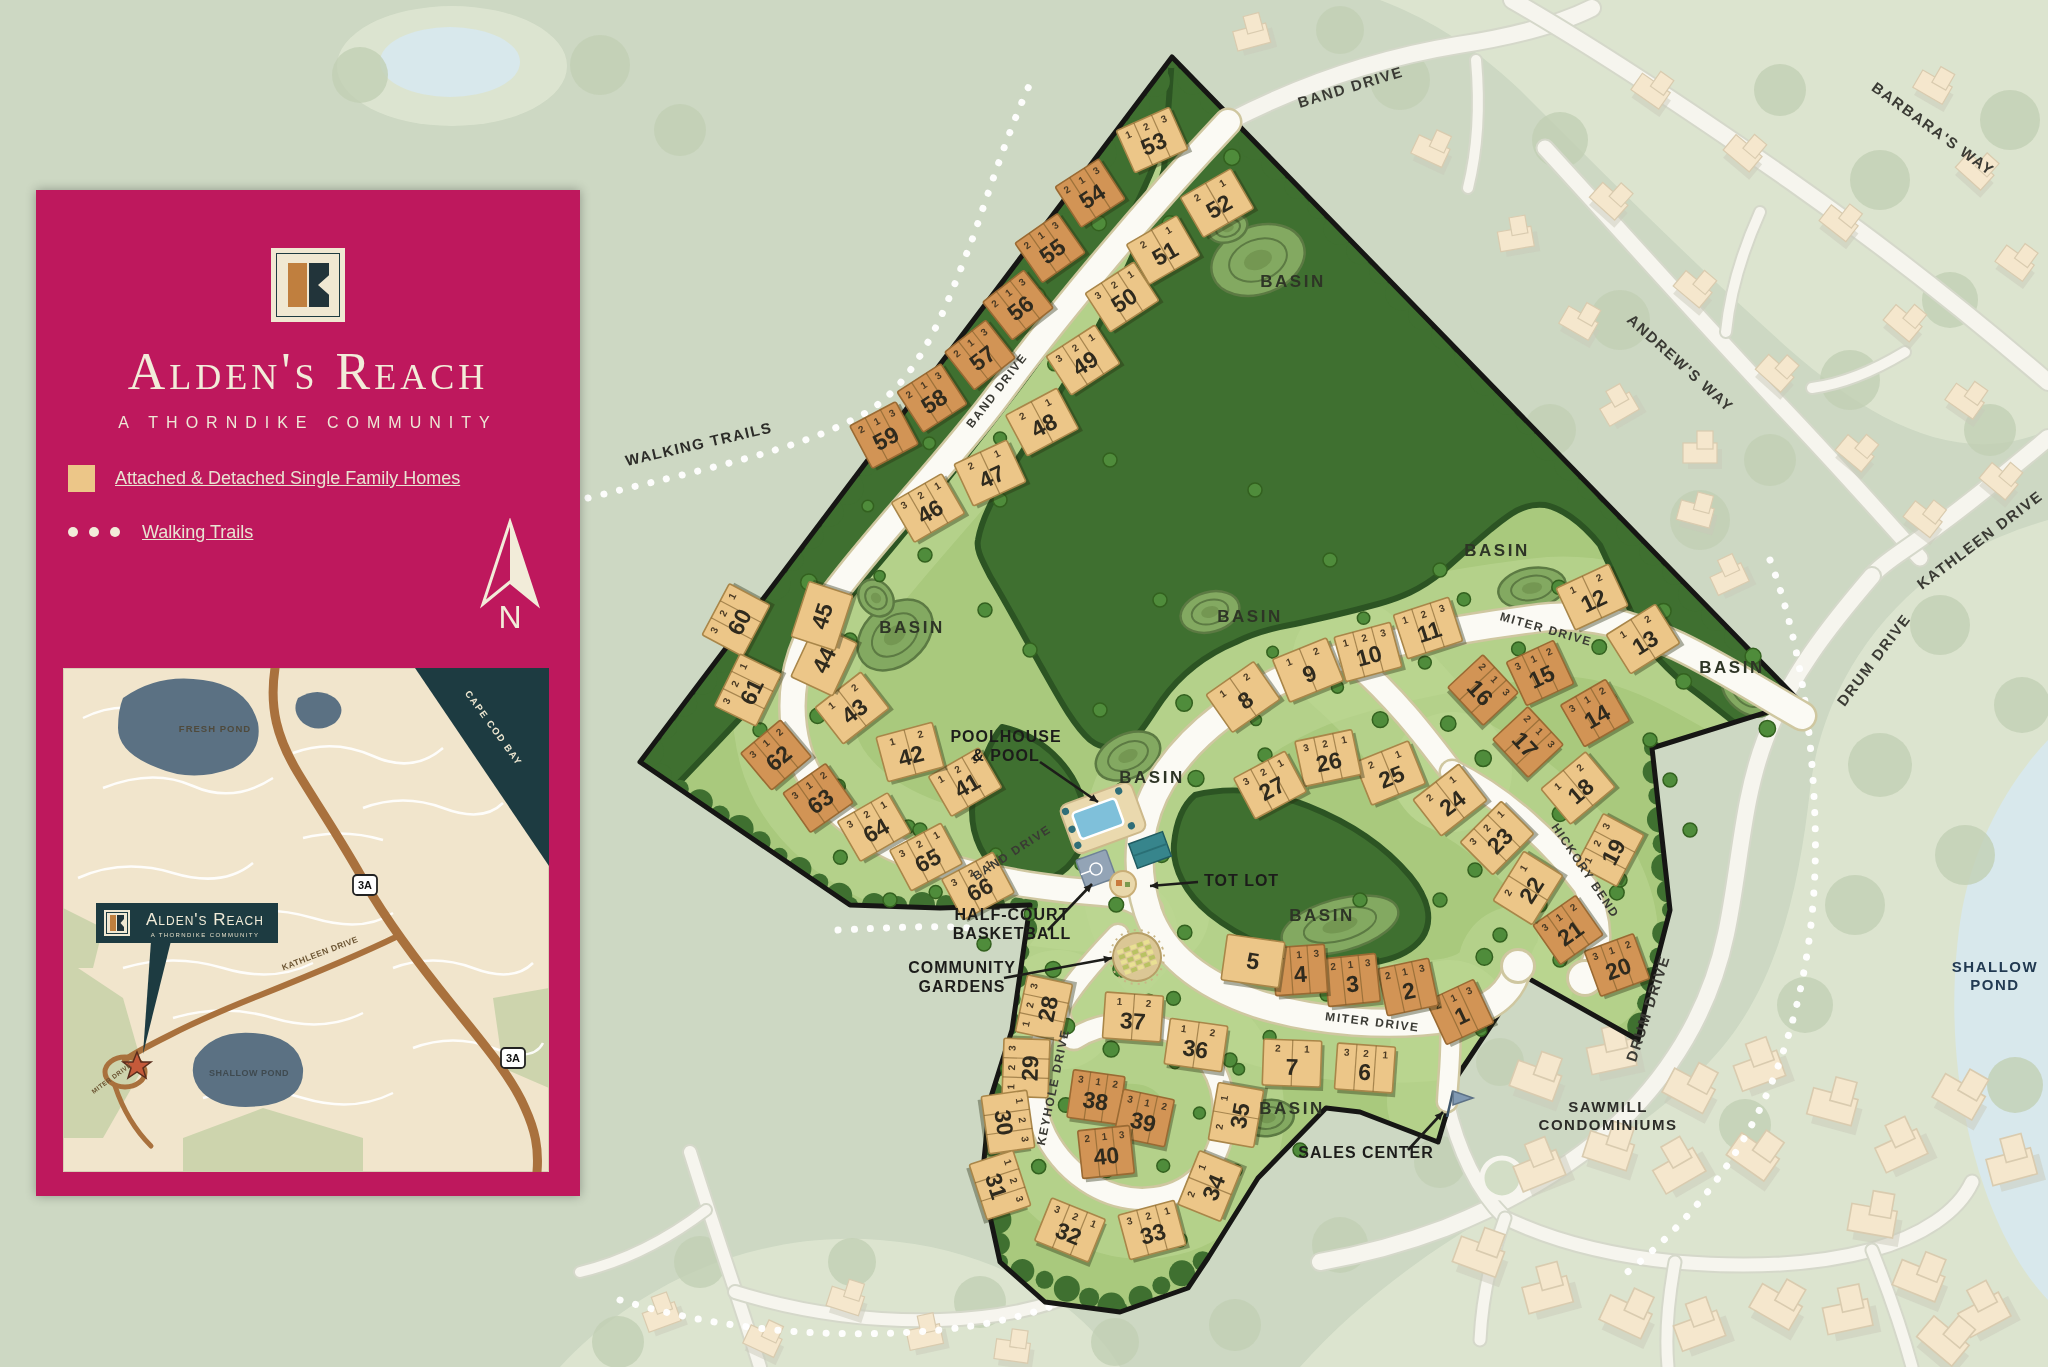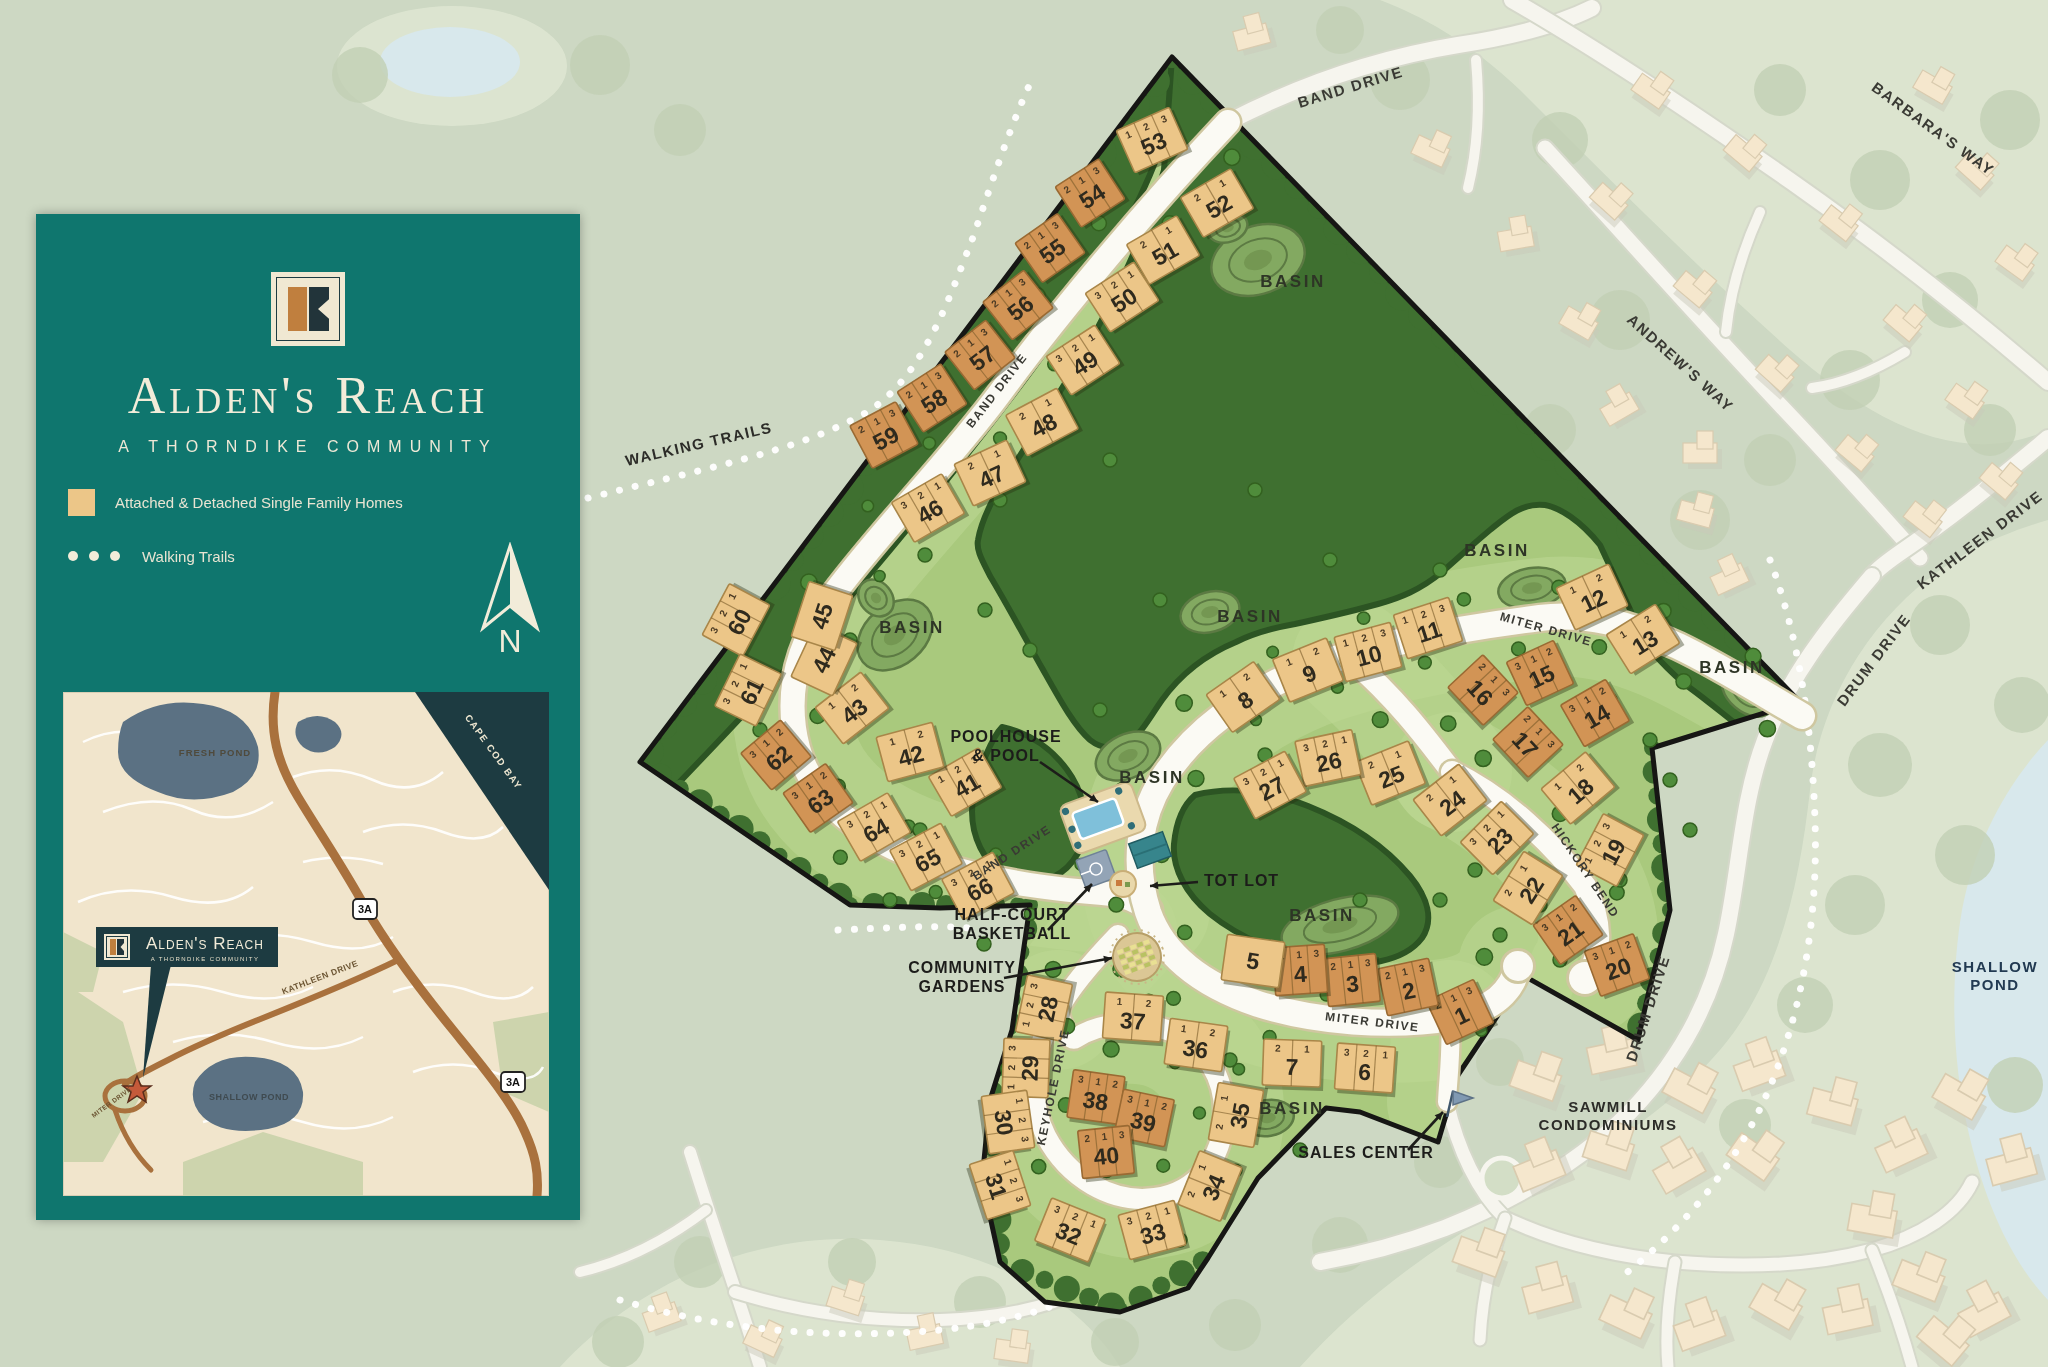--- a/index.html
+++ b/index.html
@@ -1,37 +1,37 @@
 <!DOCTYPE html>
 <html><head>
 <meta charset="utf-8">
 <style>
   html,body{margin:0;padding:0;background:#cdd8c3;}
   .stage{position:relative;width:2048px;height:1367px;overflow:hidden;
          font-family:"Liberation Sans",sans-serif;}
   #map-root{position:absolute;inset:0;}
   
   .panel{position:absolute;left:36px;top:190px;width:544px;height:1006px;
-         background:#0f766e;box-shadow:0 0 10px rgba(0,0,0,.3);margin-top:24px;}
+         background:#be185d;box-shadow:0 0 10px rgba(0,0,0,.3);}
   .logo{position:absolute;left:235px;top:58px;width:74px;height:74px;background:#f0e8d2;}
   .logo-inner{position:absolute;inset:5px;border:1.5px solid #1d3b41;}
   .logo-orange{position:absolute;left:17px;top:15px;width:19px;height:44px;background:#c07f3e;}
   .logo-flag{position:absolute;left:38px;top:15px;width:20px;height:44px;background:#22343a;
              clip-path:polygon(0 0,100% 0,100% 28%,45% 50%,100% 72%,100% 100%,0 100%);}
   .title{position:absolute;top:152px;width:100%;text-align:center;color:#f2ecd9;
          font-family:"Liberation Serif",serif;font-variant:small-caps;
          font-size:52px;letter-spacing:4px;}
   .subtitle{position:absolute;top:224px;width:100%;text-align:center;color:#eee8d6;
             font-size:16px;letter-spacing:8px;}
   .legend{position:absolute;left:32px;top:268px;width:400px;}
   .legend-row{display:flex;align-items:center;height:40px;margin-bottom:14px;}
   .sw{width:27px;height:27px;margin-right:20px;flex:0 0 auto;}
   .sw-dots{width:60px;display:flex;gap:11px;margin-right:14px;flex:0 0 auto;}
   .dot{width:10px;height:10px;border-radius:50%;background:#f2ecd9;}
-  .legend-label{color:#e9e4d2;font-size:15px;}
+  .legend-label{color:#e9e4d2;font-size:18px;text-decoration:underline;}
   .north{position:absolute;left:438px;top:328px;width:72px;height:112px;}
   .inset-wrap{position:absolute;left:27px;top:478px;width:486px;height:504px;}
   text{font-family:"Liberation Sans",sans-serif;}
 </style>
 </head>
 <body>
 
 <div class="stage">
   <div id="map-root"><svg viewBox="0 0 2048 1367" width="2048" height="1367">
         <rect x="0" y="0" width="2048" height="1367" fill="#cdd8c3"></rect>

